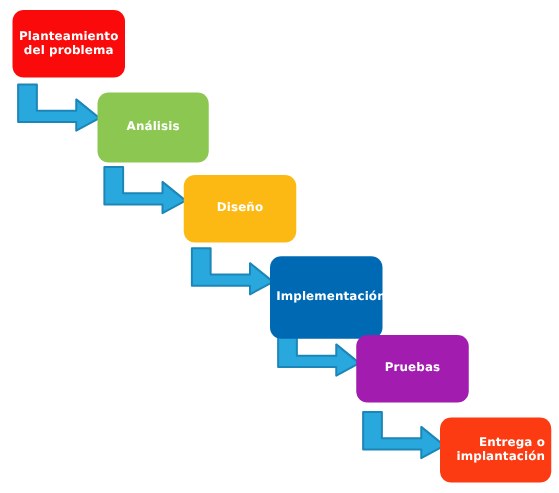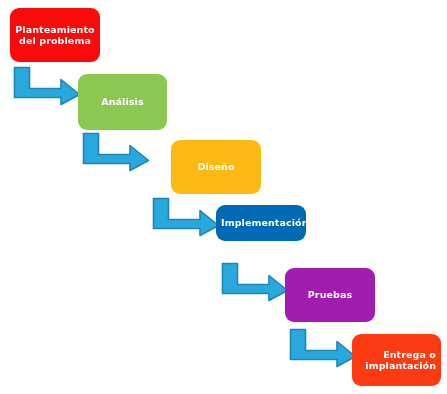--- a/index.html
+++ b/index.html
@@ -59,24 +59,24 @@
     </svg>
     <svg class="arrow-svg" width="68" height="40" viewBox="0 0 68 40" style="left: 289px; top: 328px;">
       <path d="M 1.5 1.5 L 16.5 1.5 L 16.5 22.5 L 48 22.5 L 48 13.5 L 66.5 28.5 L 48 38.5 L 48 31.5 L 1.5 31.5 Z" fill="#29A8DD" stroke="#1C86B8" stroke-width="1.6" stroke-linejoin="round"></path>
     </svg>
     <div class="stage-box" style="left: 10px; top: 8px; width: 90px; height: 54px; background: rgb(250, 10, 10); color: rgb(255, 255, 255); font-size: 9.5px;">
       <span class="stage-label">Planteamiento del problema</span>
     </div>
     <div class="stage-box" style="left: 78px; top: 74px; width: 89px; height: 56px; background: rgb(140, 199, 81); color: rgb(255, 255, 255); font-size: 9.5px;">
       <span class="stage-label">Análisis</span>
     </div>
-    <div class="stage-box" style="left: 147px; top: 140px; width: 90px; height: 54px; background: rgb(253, 185, 19); color: rgb(255, 255, 255); font-size: 9.5px; margin-left: 24px;">
+    <div class="stage-box" style="left: 147px; top: 140px; width: 90px; height: 54px; background: rgb(253, 185, 19); color: rgb(255, 255, 255); font-size: 9.5px;">
       <span class="stage-label">Diseño</span>
     </div>
-    <div class="stage-box" style="left: 216px; top: 205px; width: 90px; height: 36px; background: rgb(0, 105, 180); color: rgb(255, 255, 255); font-size: 9.5px;">
+    <div class="stage-box" style="left: 216px; top: 205px; width: 90px; height: 66px; background: rgb(0, 105, 180); color: rgb(255, 255, 255); font-size: 9.5px;">
       <span class="stage-label">Implementación</span>
     </div>
     <div class="stage-box" style="left: 285px; top: 268px; width: 90px; height: 54px; background: #a21caf; color: rgb(255, 255, 255); font-size: 9.5px;">
       <span class="stage-label">Pruebas</span>
     </div>
     <div class="stage-box" style="left: 352px; top: 334px; width: 89px; height: 52px; background: rgb(252, 59, 18); color: rgb(255, 255, 255); font-size: 9.5px; text-align: right;">
       <span class="stage-label">Entrega o implantación</span>
     </div>
   </div>
 

